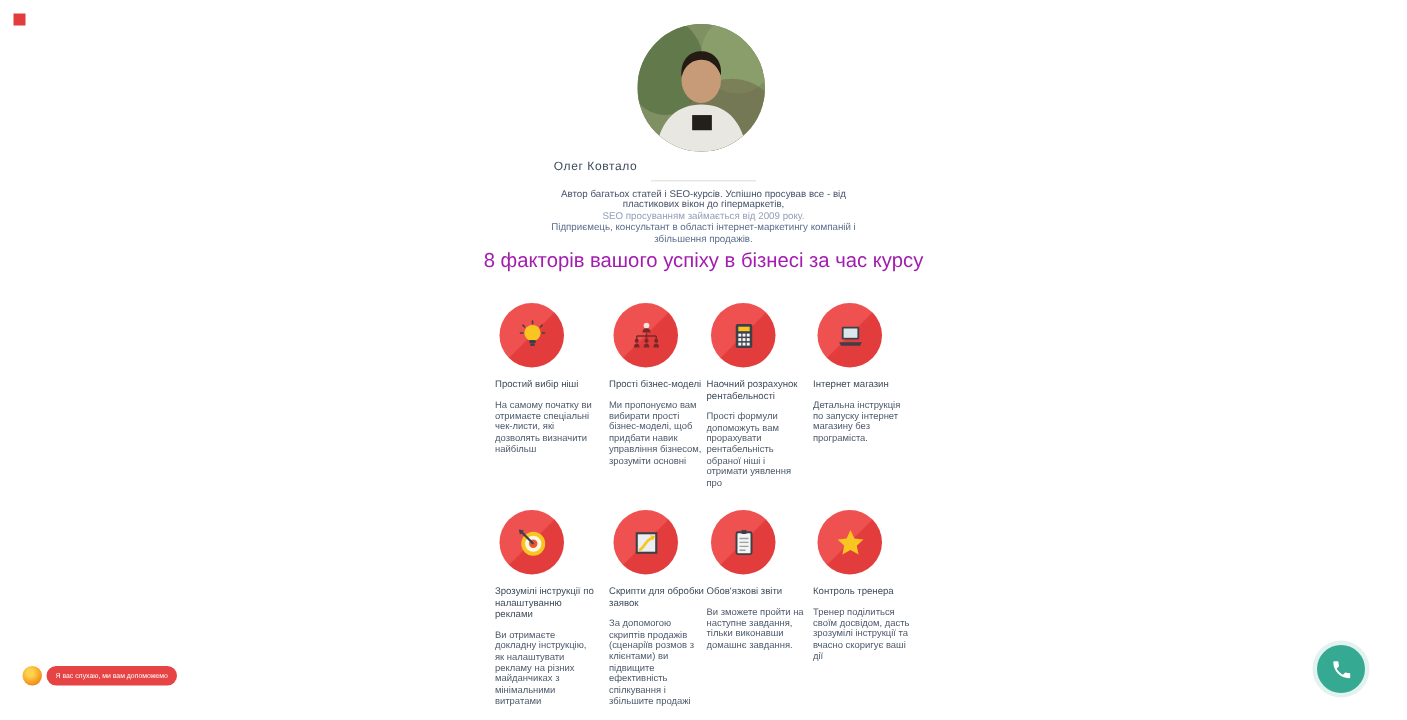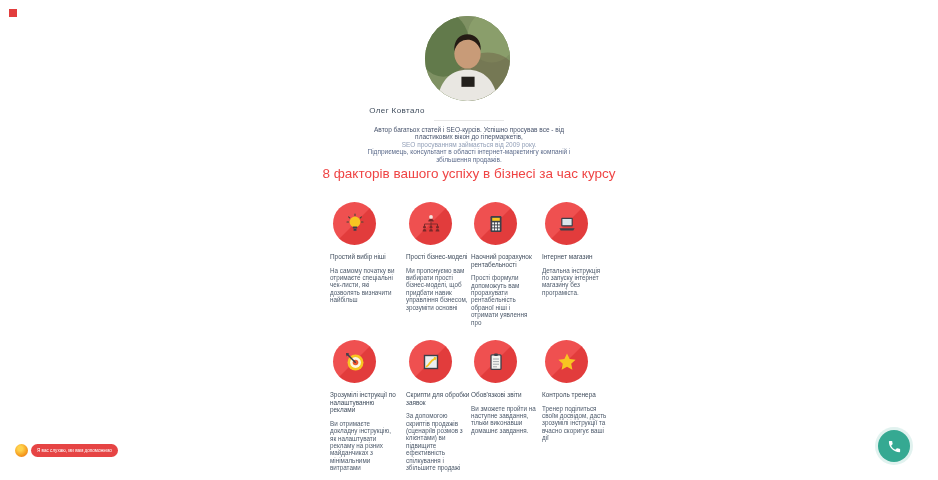--- a/index.html
+++ b/index.html
@@ -15,21 +15,21 @@
   .profile-name { position:absolute; left:0; top:106px; width:794px; text-align:center;
     font-size:8px; letter-spacing:0.4px; color:#3f4c5c; }
   .name-divider { position:absolute; left:434px; top:120px; width:70px; height:1px; background:#e7e7e7; }
 
   .bio { position:absolute; left:0; top:126px; width:938px; text-align:center; font-size:6.5px; line-height:7.4px; }
   .bio .l1, .bio .l2 { color:#46526b; }
   .bio .l3 { color:#93a0b8; }
   .bio .l4, .bio .l5 { color:#5d6c8c; }
 
   .page-title { position:absolute; left:0; top:166px; width:938px; text-align:center;
-    font-size:13.5px; color:#ef4444; font-weight:400; }
+    font-size:13.5px; color:#a21caf; font-weight:400; }
 
   .feature-card { position:absolute; width:66px; overflow:hidden; }
   .card-r1 { top:202px; height:133px; }
   .card-r2 { top:340px; height:140px; }
   .col-1 { left:330px; } .col-2 { left:406px; } .col-3 { left:471px; } .col-4 { left:542px; }
 
   .icon-circle { width:43px; height:43px; border-radius:50%; margin-left:3px;
     background:linear-gradient(135deg,#ef5050 49%, #e23c3c 51%);
     display:flex; align-items:center; justify-content:center; }
   .icon-circle svg { display:block; }

